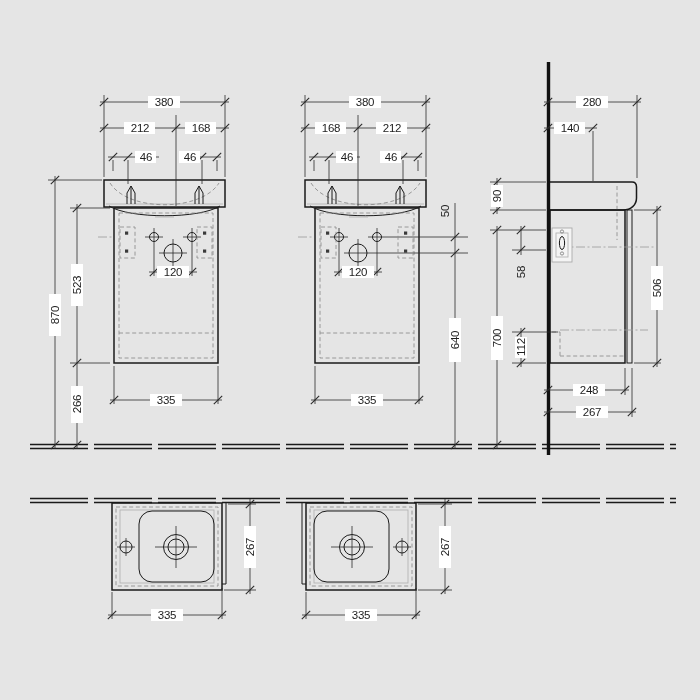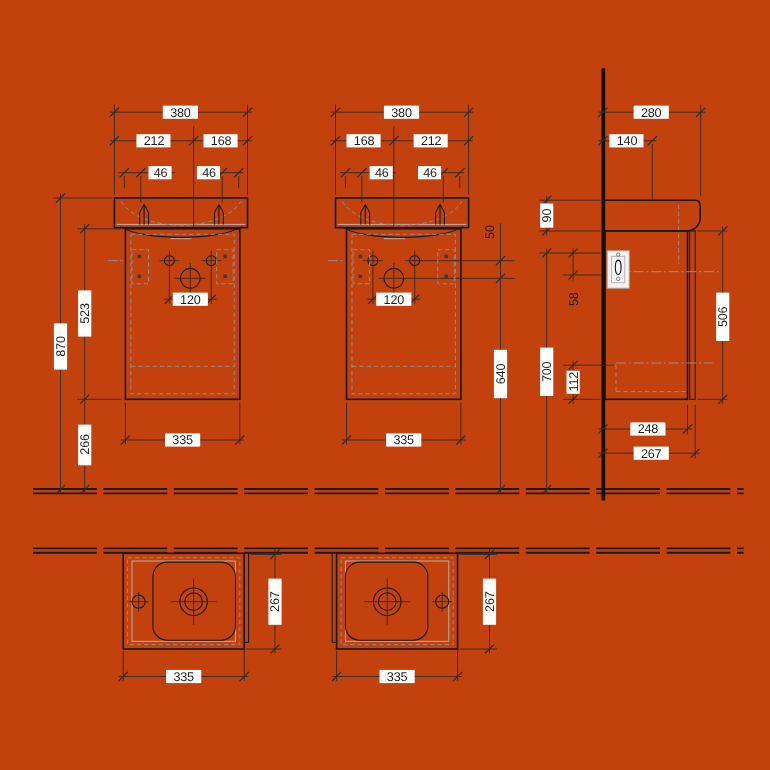--- a/index.html
+++ b/index.html
@@ -1,16 +1,16 @@
 <!DOCTYPE html>
 <html><head>
 <meta charset="utf-8">
 <style>
   html,body{margin:0;padding:0;background:#fff;}
-  .page{width:700px;height:700px;position:relative;background:#c2410c;}
+  .page{width:700px;height:700px;position:relative;background:#e5e5e5;}
   svg{display:block;}
   .ol{fill:none;stroke:#1a1a1a;stroke-width:1.5;}
   .th{fill:none;stroke:#1a1a1a;stroke-width:1;}
   .dm{fill:none;stroke:#2b2b2b;stroke-width:0.8;}
   .hd{fill:none;stroke:#8f8f8f;stroke-width:0.9;stroke-dasharray:4 2.6;}
   .cl{fill:none;stroke:#9a9a9a;stroke-width:0.8;stroke-dasharray:9 2.5 2 2.5;}
   .lt{fill:none;stroke:#b3b3b3;stroke-width:0.9;}
   .fl{fill:none;stroke:#1a1a1a;stroke-width:1.7;stroke-dasharray:58 6;}
   .bg{fill:#ffffff;stroke:none;}
   text{font-family:"Liberation Sans","DejaVu Sans",sans-serif;font-size:11.5px;fill:#1d1d1d;text-anchor:middle;letter-spacing:-0.2px;}

